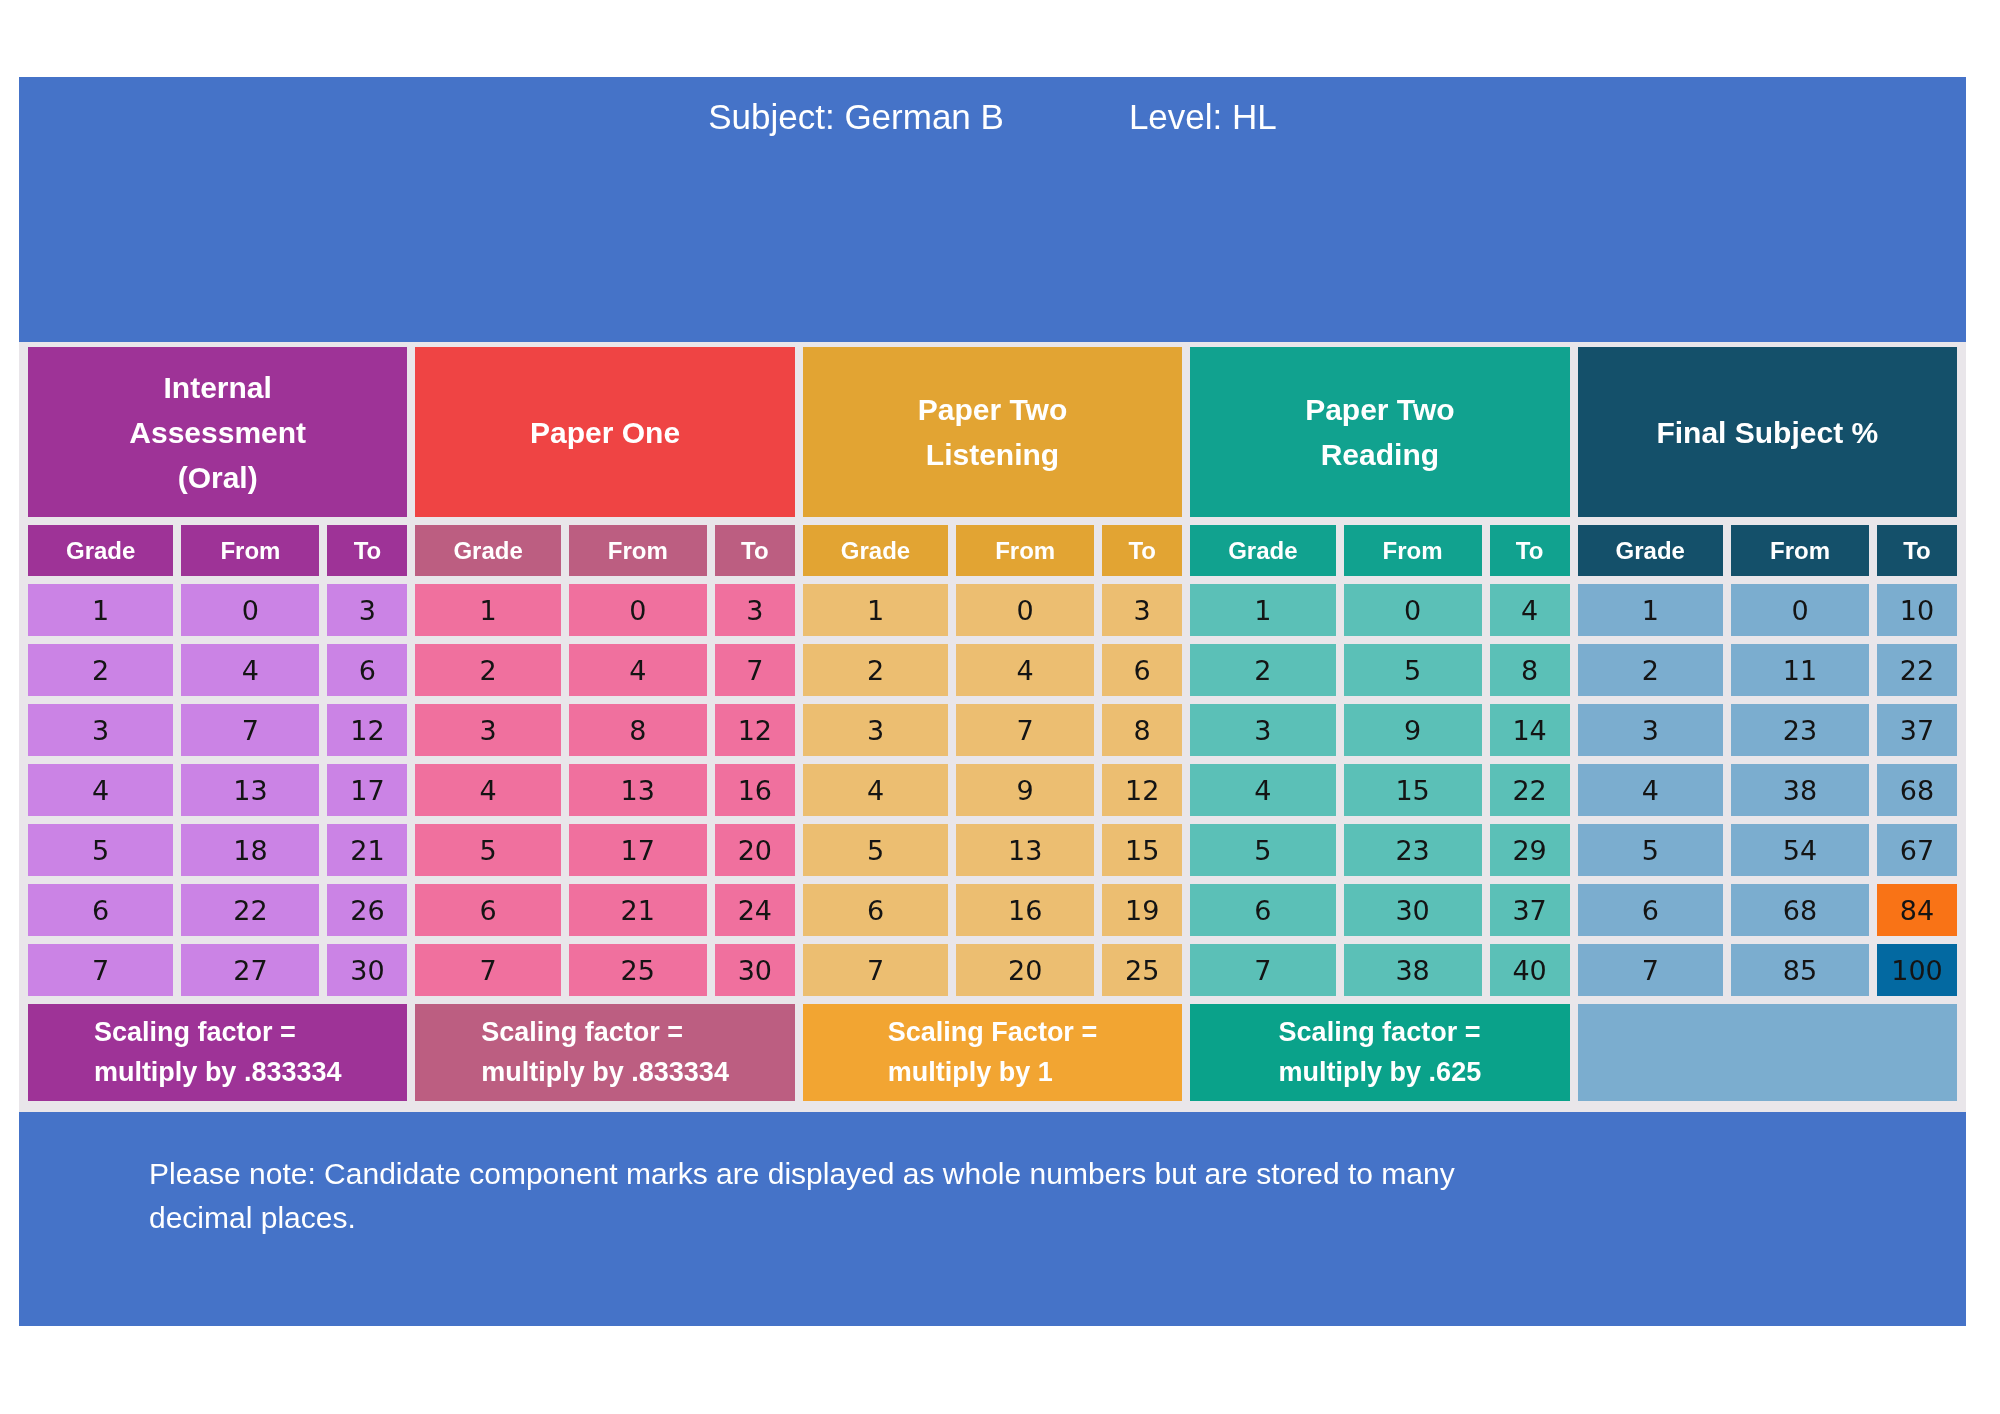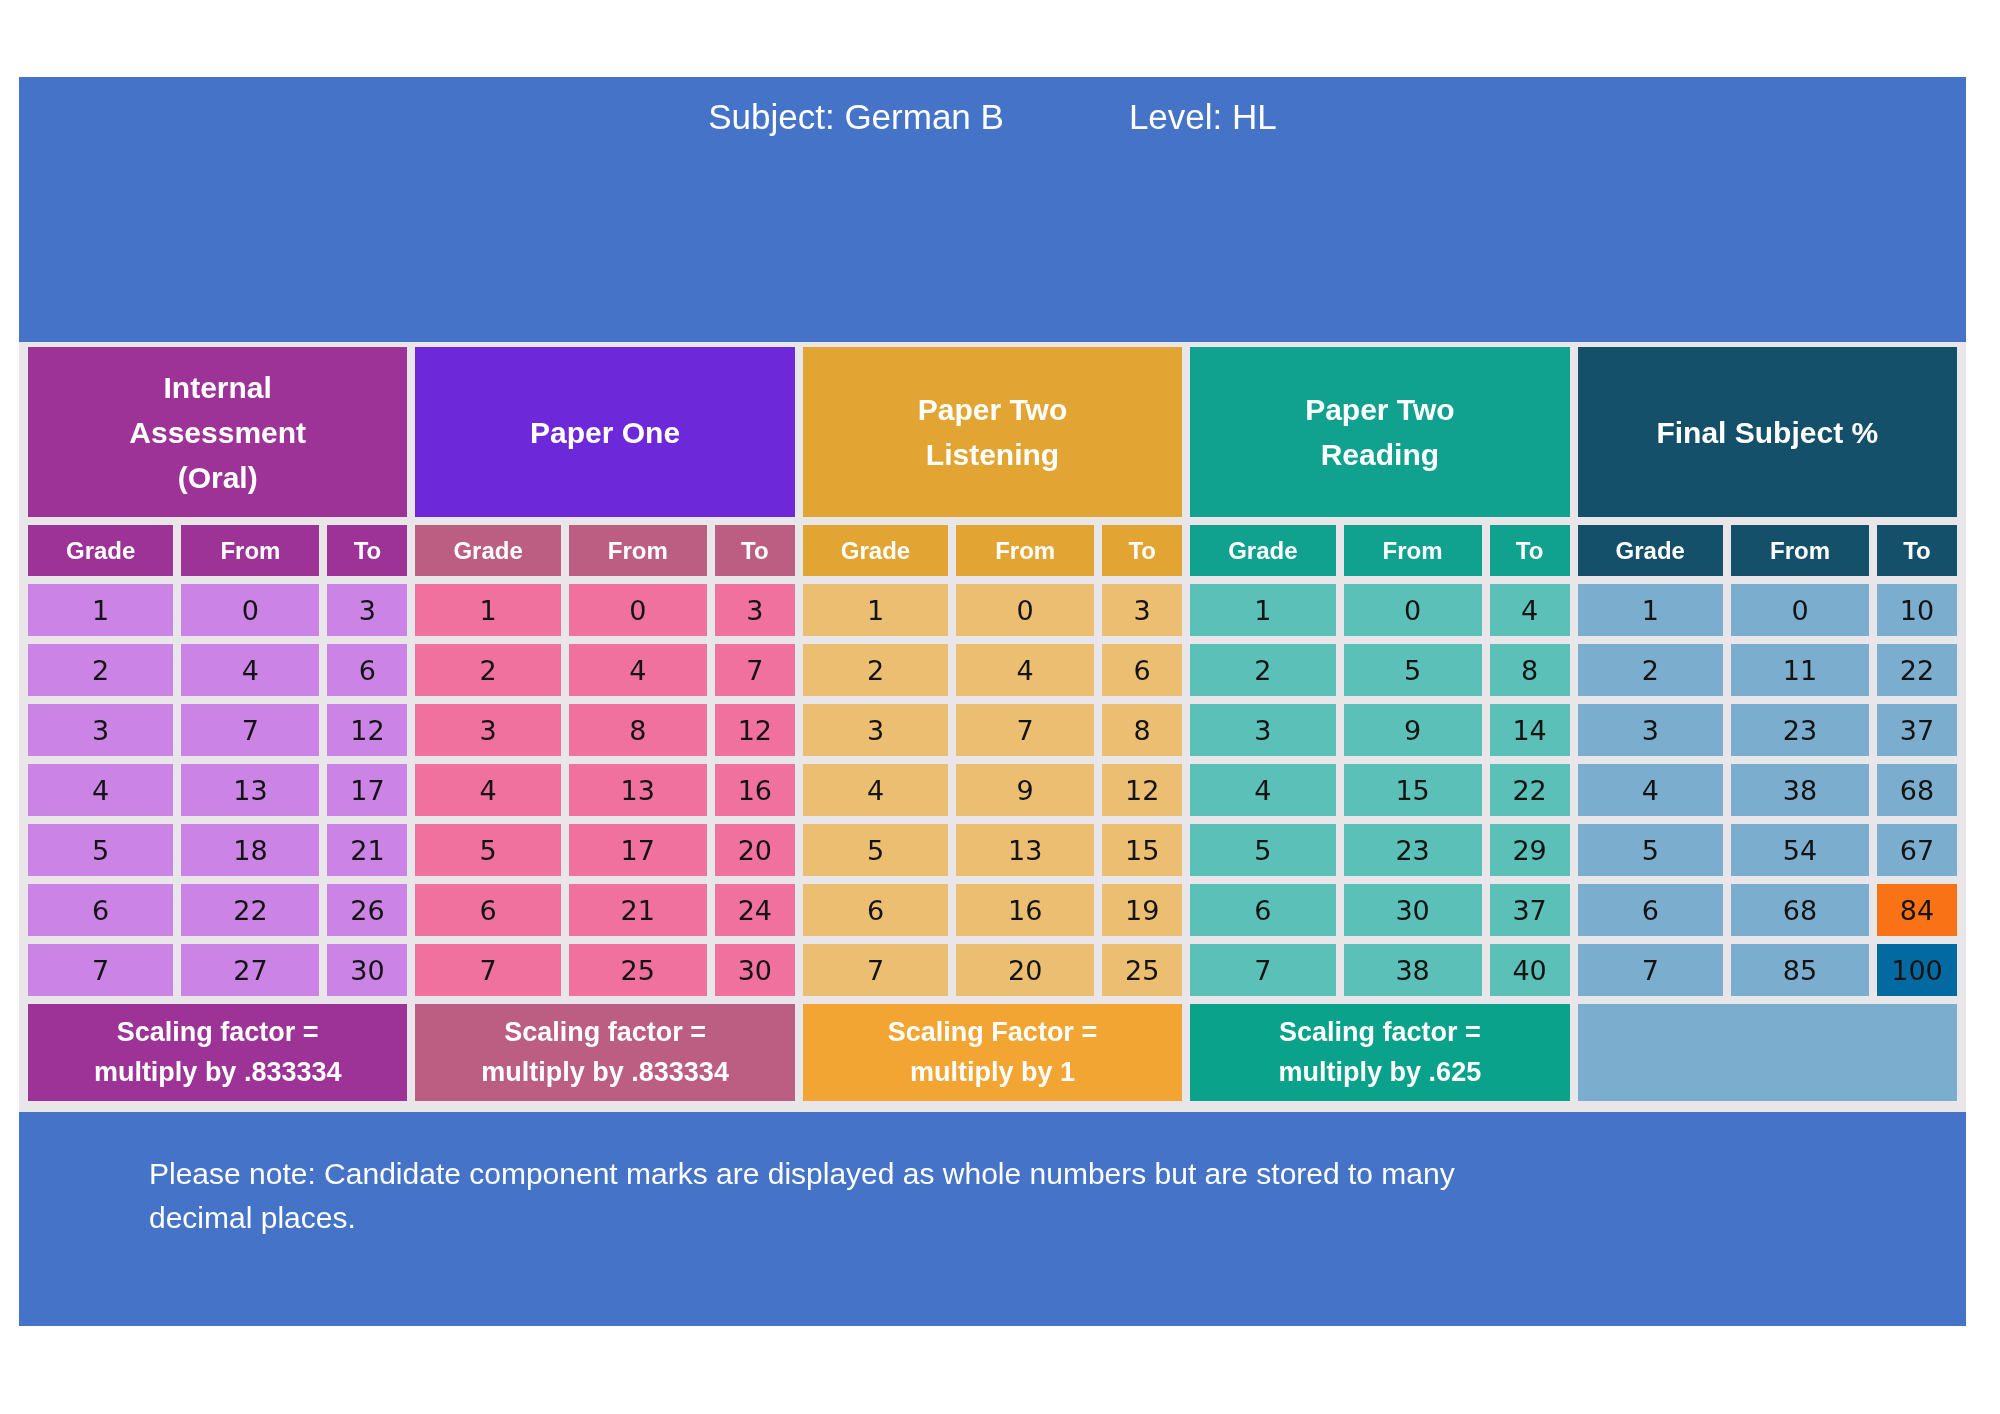--- a/index.html
+++ b/index.html
@@ -9,21 +9,21 @@
   .page-title{margin-top:30px;font-size:49px;font-weight:bold;letter-spacing:.5px;line-height:1.2;}
   .subtitle-row{margin-top:20px;display:flex;justify-content:center;gap:125px;font-size:35px;font-weight:400;}
   .band{position:absolute;left:0;top:265px;width:100%;height:770px;background:#E9E6EA;box-sizing:border-box;padding:5px 9px 0 9px;}
   .grade-table{display:grid;grid-template-columns:repeat(5,1fr);gap:8px;height:754px;}
   .group{display:grid;grid-template-columns:40fr 38fr 22fr;grid-template-rows:170px 51px repeat(7,52px) 97px;gap:8px;}
   .group-title{grid-column:1/-1;display:flex;align-items:center;justify-content:center;text-align:center;
     color:#fff;font-weight:bold;font-size:30px;line-height:1.5;white-space:pre-line;}
   .subheader{display:flex;align-items:center;justify-content:center;color:#fff;font-weight:bold;font-size:24px;}
   .cell{display:flex;align-items:center;justify-content:center;color:#141414;font-size:27px;
     font-family:"DejaVu Sans",sans-serif;}
-  .scaling{grid-column:1/-1;display:flex;align-items:center;justify-content:center;text-align:center;
+  .scaling{grid-column:1/-1;display:flex;align-items:center;justify-content:center;text-align:left;
     color:#fff;font-weight:bold;font-size:27px;line-height:1.45;white-space:pre-line;}
   .note{position:absolute;left:130px;top:1075px;width:1330px;color:#ffffff;font-size:30px;line-height:1.48;font-weight:400;}
 </style>
 </head>
 <body>
 
 <div class="panel">
   <div class="panel-header">
     <div class="subtitle-row">
       <span>Subject: German B</span>
@@ -58,21 +58,21 @@
           <div class="cell" style="background: rgb(203, 131, 229);">6</div>
           <div class="cell" style="background: rgb(203, 131, 229);">22</div>
           <div class="cell" style="background: rgb(203, 131, 229);">26</div>
           <div class="cell" style="background: rgb(203, 131, 229);">7</div>
           <div class="cell" style="background: rgb(203, 131, 229);">27</div>
           <div class="cell" style="background: rgb(203, 131, 229);">30</div>
           <div class="scaling" style="background: rgb(158, 51, 151);">Scaling factor =
 multiply by .833334</div>
         </div>
         <div class="group">
-          <div class="group-title" style="background: #6d28d9;">Paper One</div>
+          <div class="group-title" style="background: #ef4444;">Paper One</div>
           <div class="subheader" style="background: rgb(188, 94, 129);">Grade</div>
           <div class="subheader" style="background: rgb(188, 94, 129);">From</div>
           <div class="subheader" style="background: rgb(188, 94, 129);">To</div>
           <div class="cell" style="background: rgb(240, 112, 158);">1</div>
           <div class="cell" style="background: rgb(240, 112, 158);">0</div>
           <div class="cell" style="background: rgb(240, 112, 158);">3</div>
           <div class="cell" style="background: rgb(240, 112, 158);">2</div>
           <div class="cell" style="background: rgb(240, 112, 158);">4</div>
           <div class="cell" style="background: rgb(240, 112, 158);">7</div>
           <div class="cell" style="background: rgb(240, 112, 158);">3</div>

